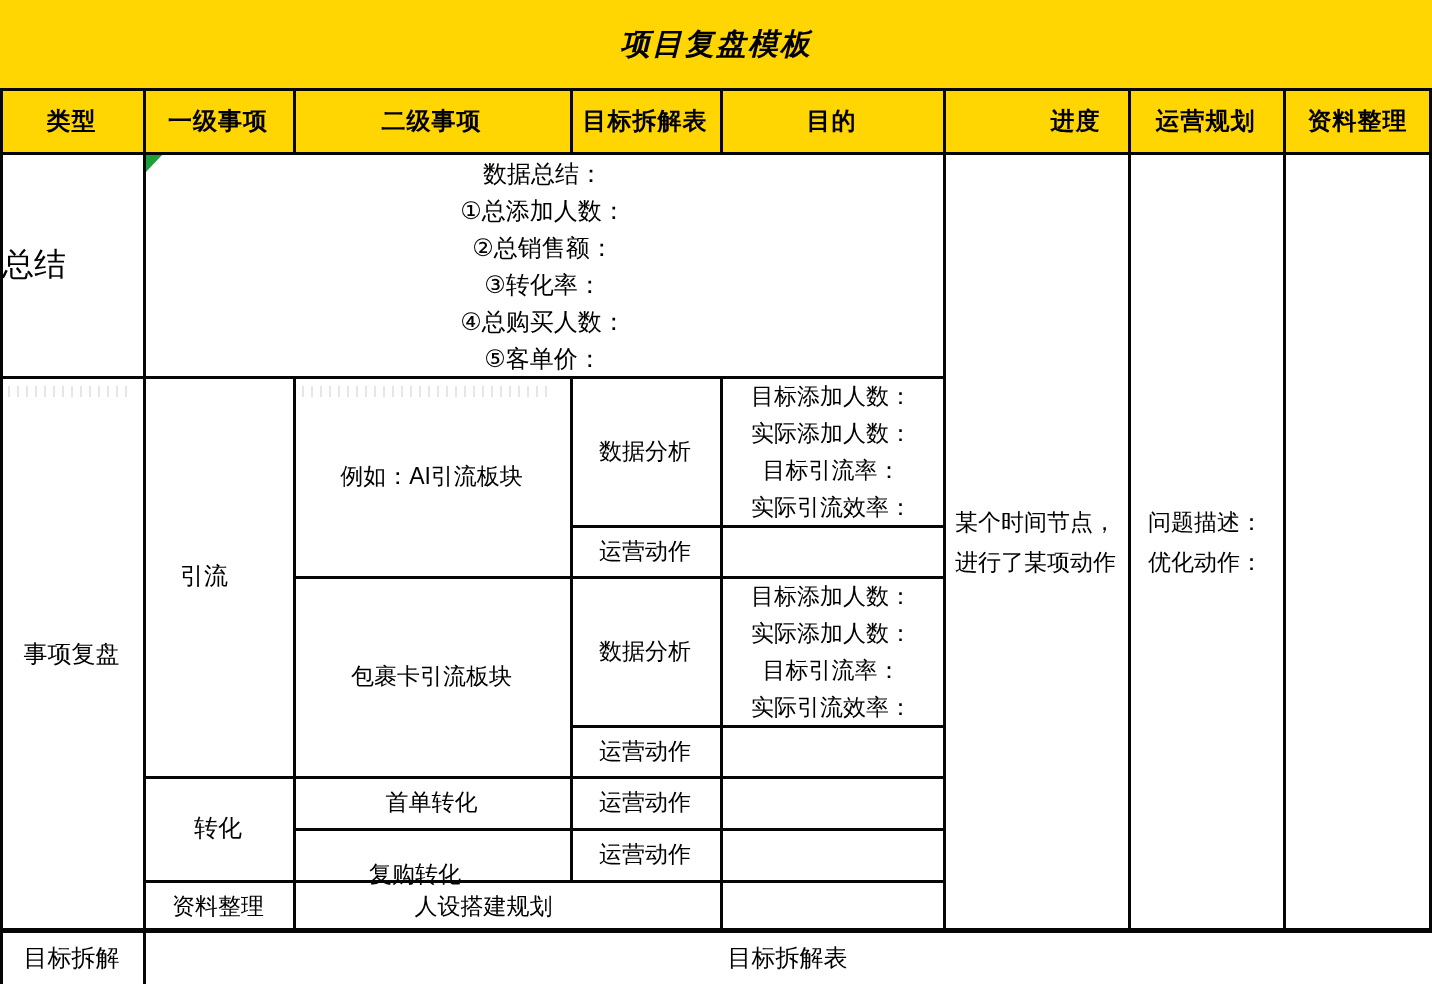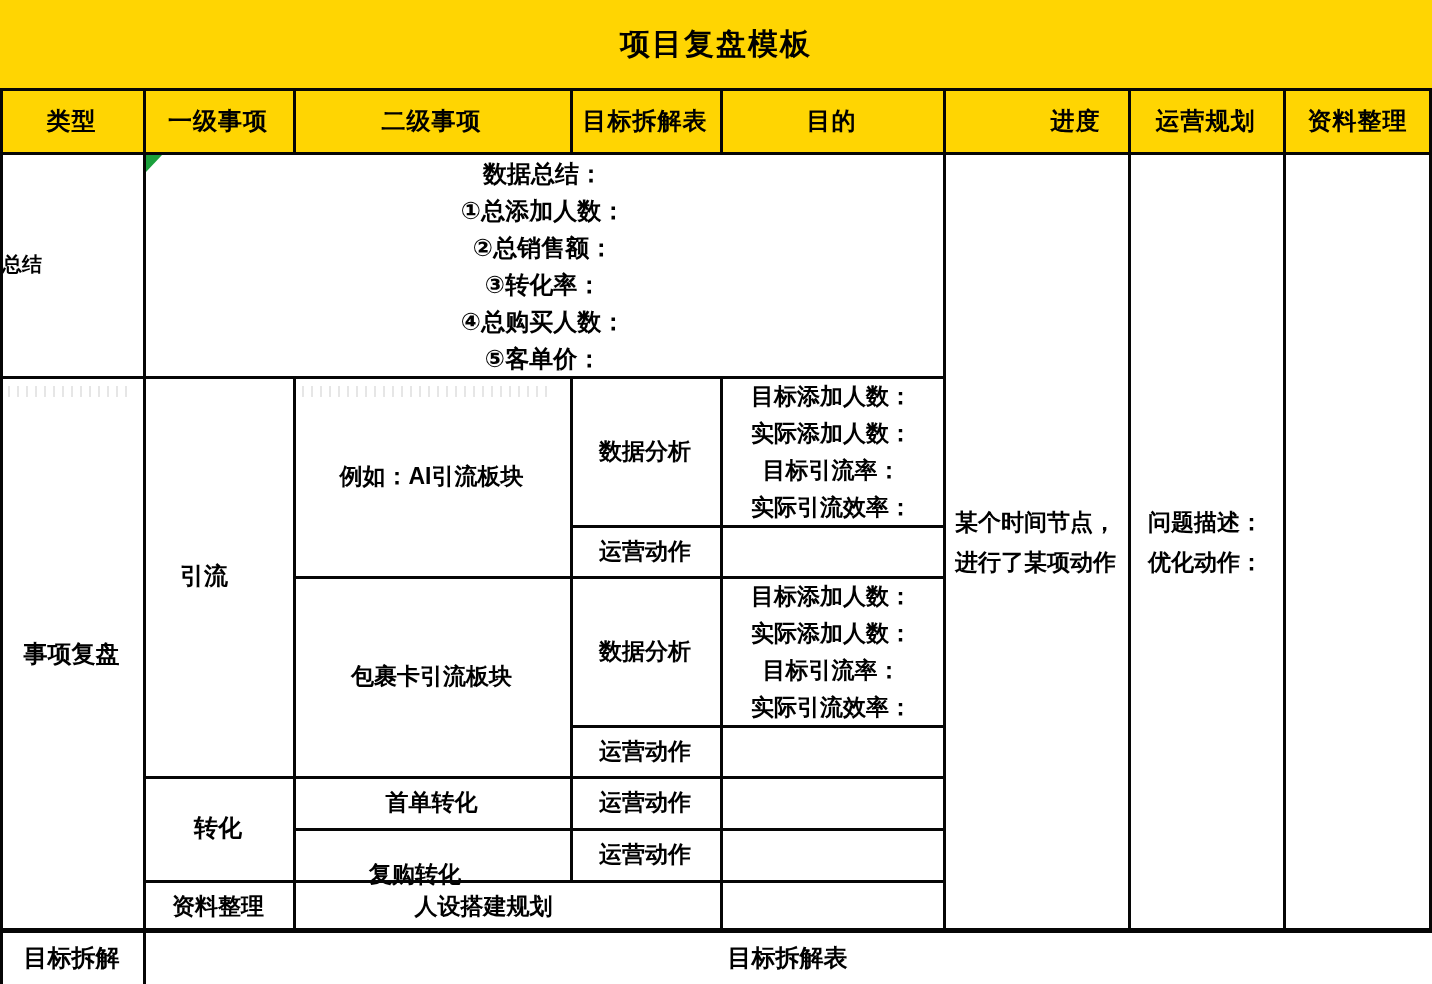--- a/index.html
+++ b/index.html
@@ -10,21 +10,21 @@
     overflow:hidden;
     font-family:"Liberation Sans","DejaVu Sans",sans-serif;
     color:#000;
   }
   .band{position:absolute;left:0;width:1432px;}
   .hl,.vl{position:absolute;background:#060606;}
   .cell{
     position:absolute;
     display:flex;align-items:center;justify-content:center;
     text-align:center;
-    font-size:23px;font-weight:700;
+    font-size:23px;font-weight:400;
     white-space:pre-line;
     line-height:36px;
     color:#000;
   }
   .hdr{font-size:24px;font-weight:700;letter-spacing:1px;}
   .title{font-size:30px;font-weight:700;letter-spacing:2px;}
   .left-clip{justify-content:flex-start;text-align:left;padding-left:2px;}
   .multiline{line-height:37px;}
   .big-multiline{line-height:37px;font-size:24px;}
   .progress-cell{line-height:40px;}
@@ -38,32 +38,32 @@
     background:repeating-linear-gradient(90deg,rgba(0,0,0,.28) 0 2px,transparent 2px 9px);
   }
 </style>
 </head>
 <body>
 
 <div id="stage">
 
   <div class="band" style="top:0;height:155px;background:#FFD502;"></div>
 
-  <div class="cell title" style="left:0;top:0;width:1432px;height:88px;">项目复盘模板</div>
+  <div class="cell title" style="left:0;top:0;width:1432px;height:88px;font-style:italic;">项目复盘模板</div>
 
   <div class="cell hdr" style="left:143px;top:90px;width:150px;height:62px;">一级事项</div>
   <div class="cell hdr" style="left:0;top:90px;width:143px;height:62px;">类型</div>
   <div class="cell hdr" style="left:293px;top:90px;width:277px;height:62px;">二级事项</div>
   <div class="cell hdr" style="left:570px;top:90px;width:150px;height:62px;">目标拆解表</div>
   <div class="cell hdr" style="left:720px;top:90px;width:223px;height:62px;">目的</div>
   <div class="cell hdr" style="left:943px;top:90px;width:185px;height:62px;padding-left:40px;">进度</div>
   <div class="cell hdr" style="left:1128px;top:90px;width:155px;height:62px;">运营规划</div>
   <div class="cell hdr" style="left:1283px;top:90px;width:149px;height:62px;">资料整理</div>
 
-  <div class="cell left-clip" style="left:0;top:152px;width:143px;height:224px;font-size:20px;">总结</div>
+  <div class="cell left-clip" style="left:0;top:152px;width:143px;height:224px;font-size:32px;">总结</div>
   <div class="cell big-multiline" style="left:143px;top:155px;width:800px;height:221px;">数据总结：
 ①总添加人数：
 ②总销售额：
 ③转化率：
 ④总购买人数：
 ⑤客单价：</div>
   <div class="marker" style="left:146px;top:155px;"></div>
 
   <div class="artifact" style="left:8px;top:386px;width:125px;"></div>
   <div class="artifact" style="left:302px;top:386px;width:252px;"></div>

